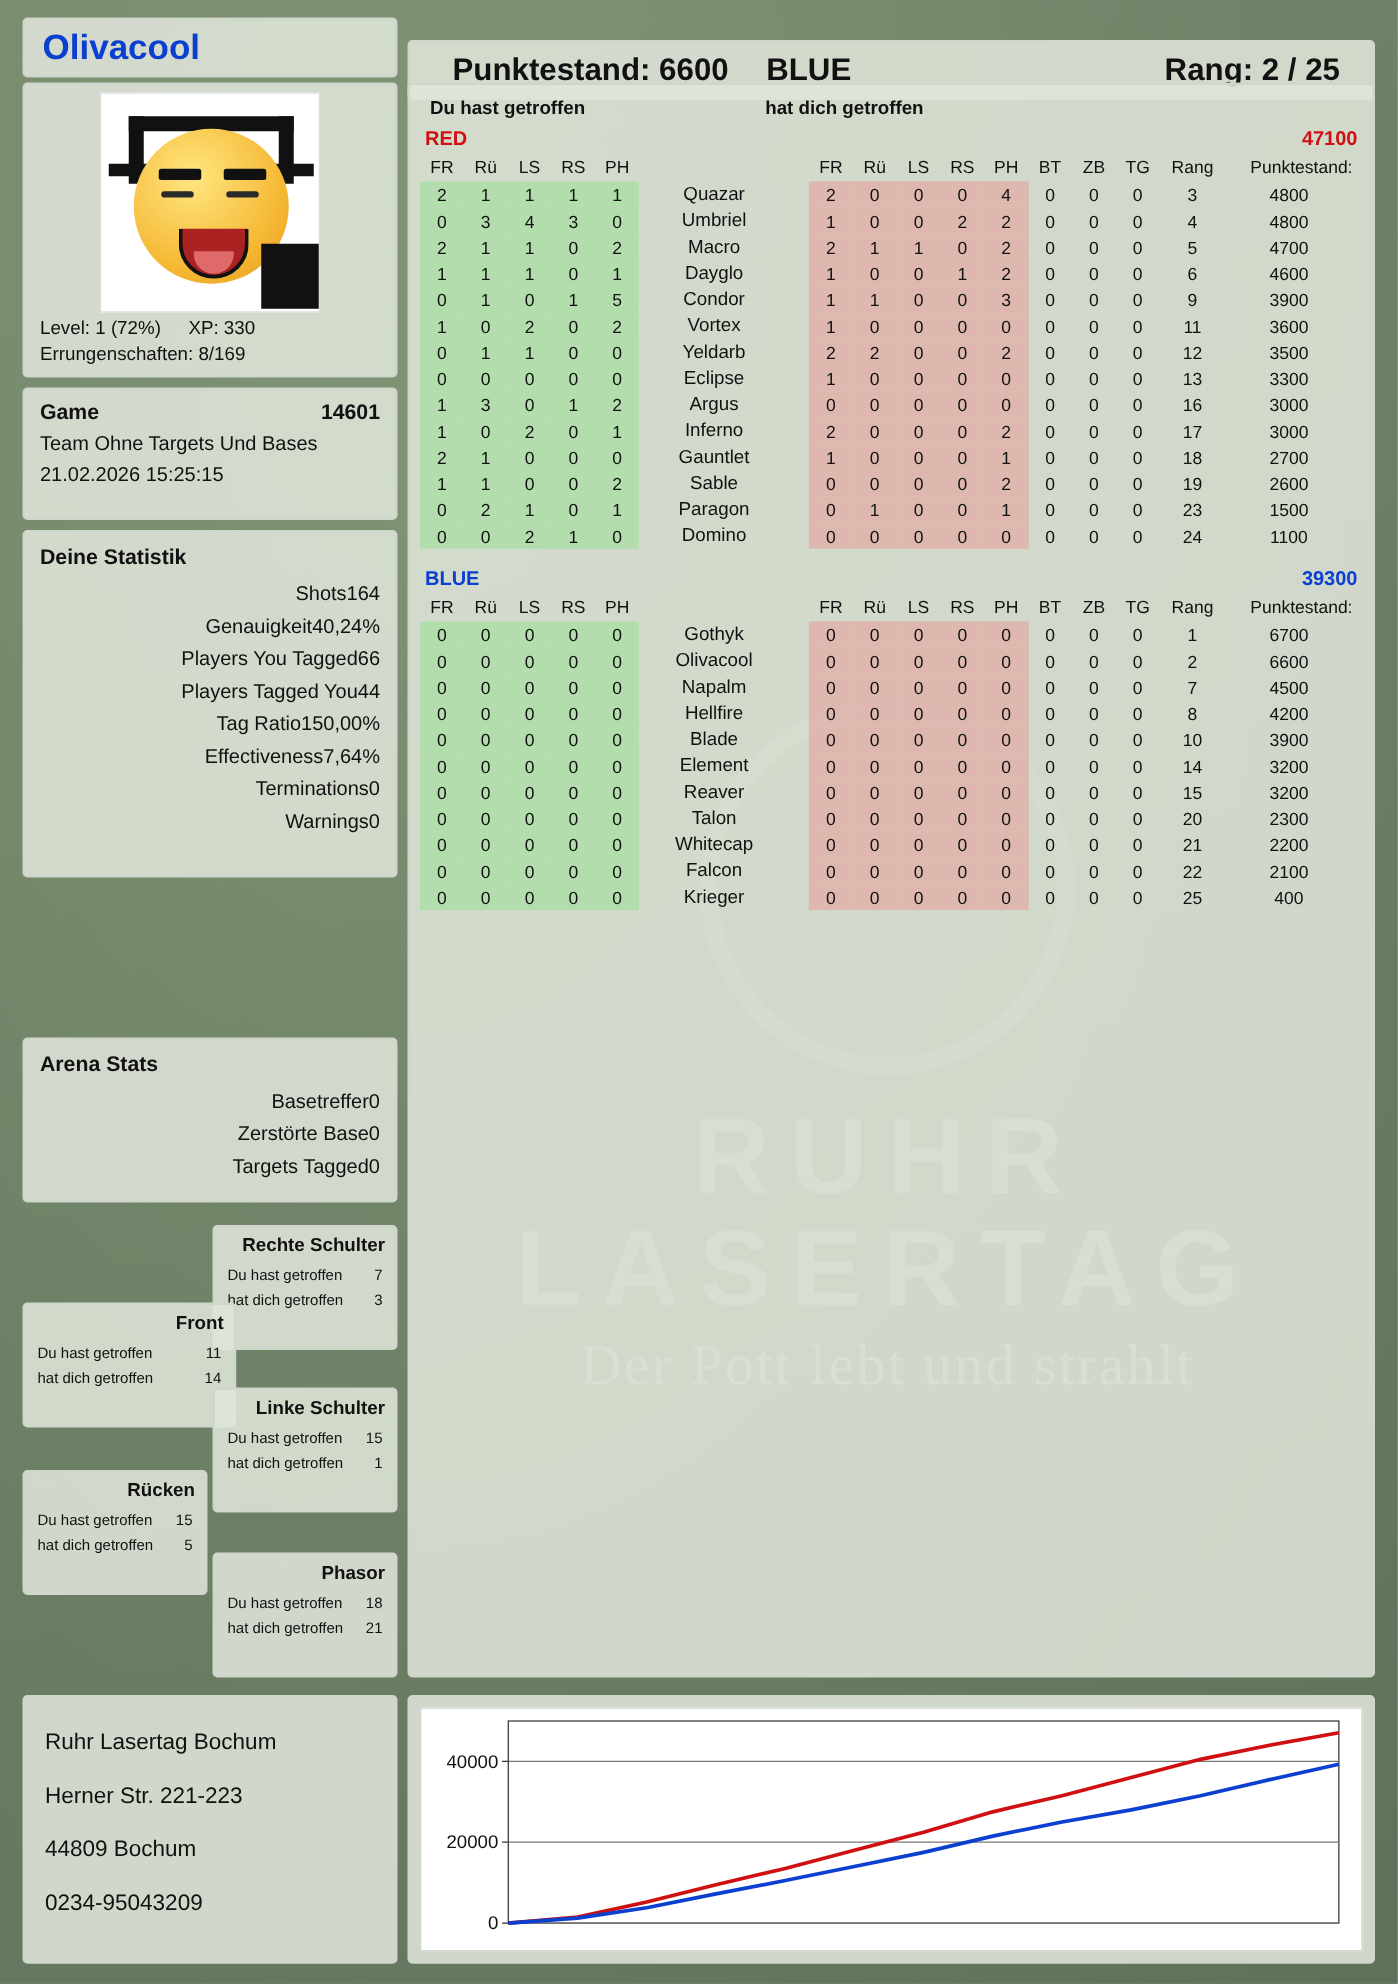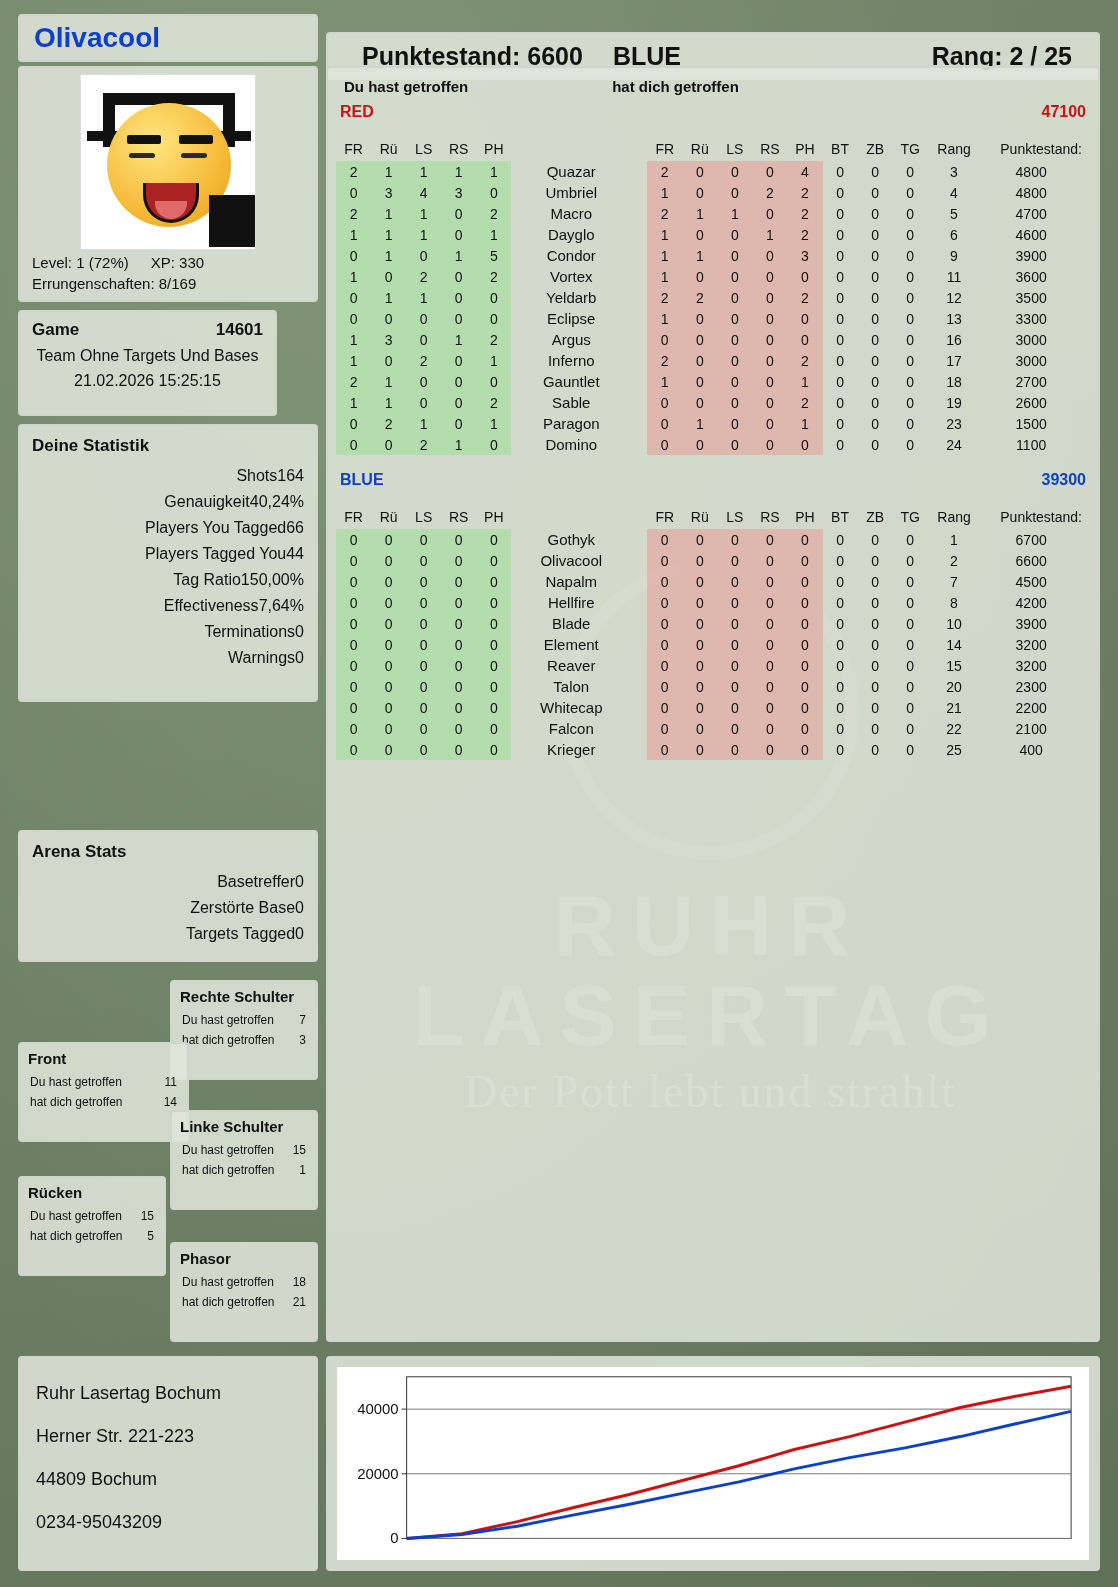--- a/index.html
+++ b/index.html
@@ -53,33 +53,33 @@
   .face { position:absolute; left:26px; top:28px; width:124px; height:124px; border-radius:50%;
           background: radial-gradient(circle at 38% 32%, #ffe680, #f5b733 65%, #e0991c 100%); }
   .brow { position:absolute; background:#111; height:9px; border-radius:2px; }
   .eye  { position:absolute; height:5px; width:26px; background:#2a2a2a; border-radius:3px; }
   .mouth{ position:absolute; left:62px; top:108px; width:56px; height:40px; background:#a22; border-radius:0 0 30px 30px; border:3px solid #111; border-top:none;}
   .tongue{ position:absolute; left:74px; top:126px; width:32px; height:18px; background:#e06a6a; border-radius:0 0 16px 16px;}
   .hdr-bar { position:absolute; background:#111; }
   .lvl { font-size:15px; color:#111; padding:4px 12px 0 12px; }
   .lvl span.gap { display:inline-block; width:22px; }
 
-  #card-game { left:18px; top:310px; width:259px; height:106px; padding:8px 12px; }
+  #card-game { left:18px; top:310px; width:300px; height:106px; padding:8px 12px; }
   .row-2 { display:flex; justify-content:space-between; font-size:17px; color:#111; }
   .bold { font-weight:bold; }
-  .sub { font-size:16px; color:#111; margin-top:7px;text-align:center; }
+  .sub { font-size:16px; color:#111; margin-top:7px; }
 
   #card-stats { left:18px; top:424px; width:300px; height:278px; padding:10px 12px; }
   #card-arena { left:18px; top:830px; width:300px; height:132px; padding:10px 12px; }
   .sec-title { font-size:17px; font-weight:bold; color:#111; margin-bottom:7px; }
   .st-row { display:flex; justify-content:flex-end; font-size:16px; color:#111; padding:4px 0; }
 
   
   .zone { position:absolute; background: rgba(223,229,218,.88); border:2px solid #cfd6cb; border-radius:4px; padding:6px 8px; }
-  .zone h4 { margin:0 0 5px 0; font-size:15px; text-align:left; color:#111; }
+  .zone h4 { margin:0 0 5px 0; font-size:15px; text-align:right; color:#111; }
   .zrow { display:flex; justify-content:space-between; font-size:12px; color:#111; padding:3px 2px; }
   .zrow b { font-weight:normal; }
   #z-rs    { left:170px; top:980px;  width:148px; height:100px; }
   #z-front { left:18px;  top:1042px; width:171px; height:100px; }
   #z-ls    { left:170px; top:1110px; width:148px; height:100px; }
   #z-back  { left:18px;  top:1176px; width:148px; height:100px; }
   #z-ph    { left:170px; top:1242px; width:148px; height:100px; }
 
   
   #card-addr { left:18px; top:1356px; width:300px; height:215px; padding:14px 16px; }
@@ -87,21 +87,21 @@
 
   
   #card-table { left:326px; top:66px; width:774px; height:1276px; padding:6px 8px 0 8px; }
   .tbl-head { display:flex; font-size:15px; font-weight:bold; color:#111; padding:4px 0 6px 0; }
   .tbl-head .h1 { margin-left:8px; }
   .tbl-head .h2 { margin-left:144px; }
   .team-line { display:flex; justify-content:space-between; font-size:16px; font-weight:bold; padding:2px 4px 2px 4px; }
   .team-red { color:#d01010; }
   .team-blue{ color:#0b3fd0; }
 
-  table.scores { border-collapse: collapse; width:100%; font-size:14px; color:#111;margin-top:16px; }
+  table.scores { border-collapse: collapse; width:100%; font-size:14px; color:#111; }
   table.scores th { font-weight:normal; font-size:14px; padding:2px 0 4px 0; color:#111; }
   table.scores td { padding:2px 0; text-align:center; }
   .cg { background: rgba(166,222,160,.72); width:32px; }
   .cr { background: rgba(226,170,164,.72); width:32px; }
   .nm-col { width:124px; text-align:right; padding-right:16px !important; font-size:15px; }
   .c0 { width:32px; }
   .rk { width:48px; }
   .pt { width:100px; text-align:right; padding-right:8px !important; }
   th.pt { text-align:right; padding-right:8px; }
   th.nm-col { text-align:right; padding-right:16px; }

